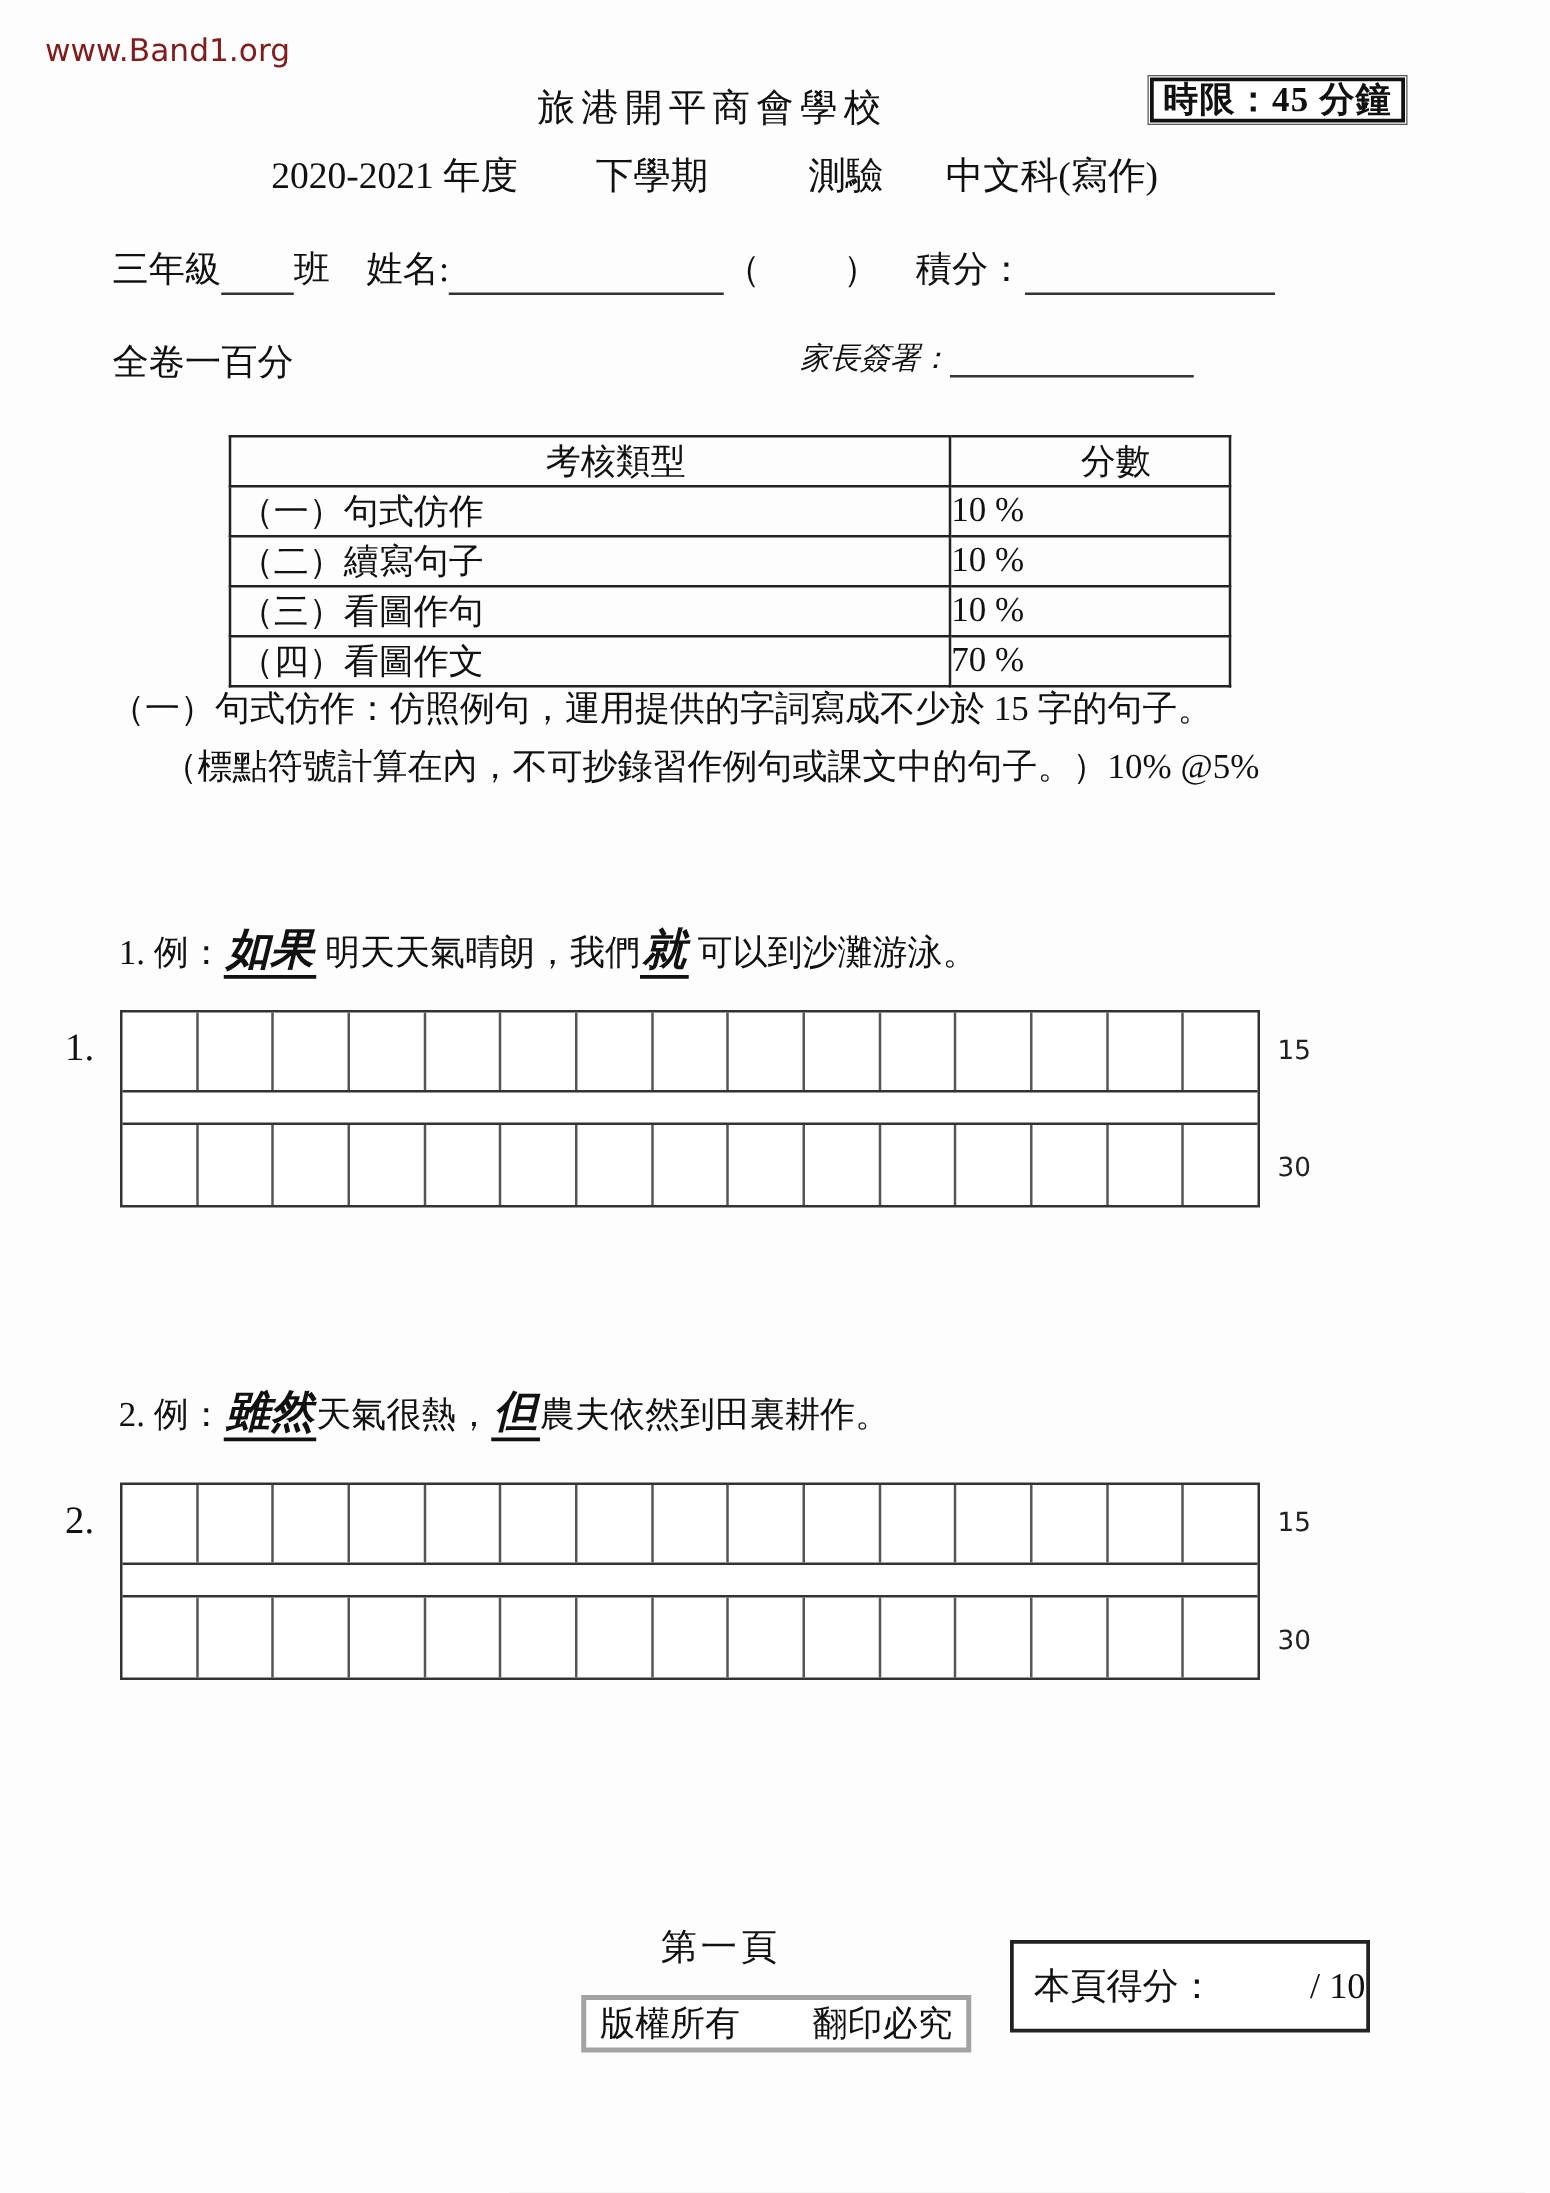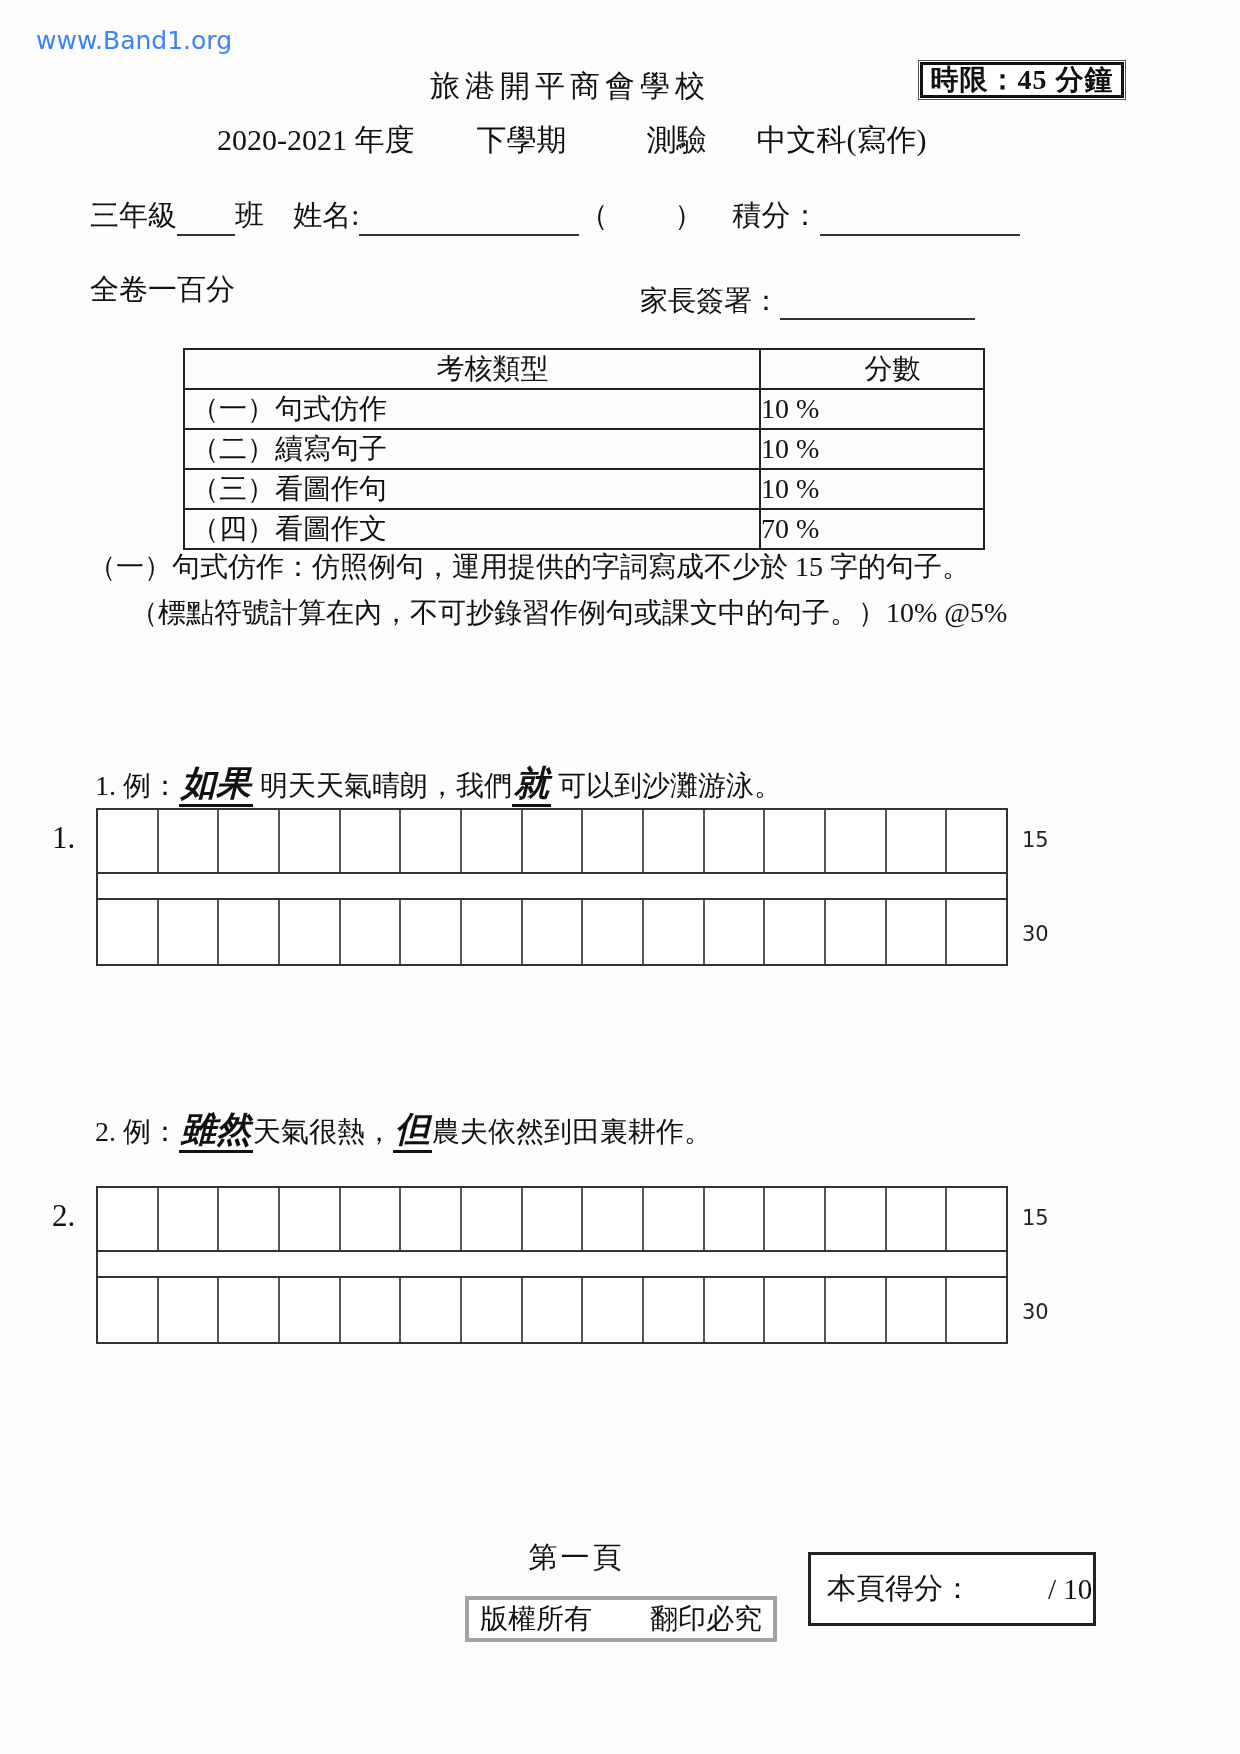--- a/index.html
+++ b/index.html
@@ -2,35 +2,35 @@
 <html><head>
 <meta charset="utf-8">
 <style>
   * { box-sizing: border-box; margin: 0; padding: 0; }
   body { background: #e8e8e8; font-family: "Liberation Serif", "DejaVu Serif", serif; }
   .page {
     position: relative; width: 1240px; height: 1754px;
     background: #fdfdfd; color: #111; margin: 0 auto; overflow: hidden;
   }
   .abs { position: absolute; }
-  .watermark { left: 36px; top: 26px; font-family: "DejaVu Sans", "Liberation Sans", sans-serif; font-size: 25px; color: #3b82f6; }
+  .watermark { left: 36px; top: 26px; font-family: "DejaVu Sans", "Liberation Sans", sans-serif; font-size: 25px; color: #7f1d1d; }
   .school-title { left: 0; top: 66px; width: 1140px; text-align: center; font-size: 30px; letter-spacing: 5px; }
   .time-box {
     left: 920px; top: 62px; width: 204px; height: 36px;
     border: 3px solid #111; outline: 1px solid #555; outline-offset: 1px;
     display: flex; align-items: center; justify-content: center;
     font-size: 28px; font-weight: bold; letter-spacing: 1px; background:#fff;
   }
   .subtitle { left: 217px; top: 120px; font-size: 30px; display: flex; }
   .subtitle span:nth-child(2) { margin-left: 62px; }
   .subtitle span:nth-child(3) { margin-left: 80px; }
   .subtitle span:nth-child(4) { margin-left: 50px; }
   .info-row1 { left: 90px; top: 196px; font-size: 29px; }
   .info-row2-left { left: 90px; top: 270px; font-size: 29px; }
-  .info-row2-right { left: 640px; top: 282px; font-size: 28px; }
+  .info-row2-right { left: 640px; top: 270px; font-size: 24px; font-style: italic; }
   .blank { display: inline-block; border-bottom: 2px solid #333; height: 30px; vertical-align: bottom; }
   .blank.class { width: 58px; }
   .blank.name { width: 220px; }
   .blank.score { width: 200px; }
   .blank.sign { width: 195px; }
   .paren-gap { display: inline-block; width: 66px; }
   .sp20 { display: inline-block; width: 22px; }
   .score-table {
     left: 183px; top: 348px; width: 802px;
     border-collapse: collapse; font-size: 28px;
@@ -39,21 +39,21 @@
   .score-table th { text-align: center; padding-left: 41px; }
   .score-table td.type-col { text-align: left; padding-left: 6px; width: 72%; }
   .score-table td.score-col, .score-table th.score-col { width: 28%; margin-top: 45px; }
   .instr1 { left: 88px; top: 548px; font-size: 28px; }
   .instr2 { left: 130px; top: 594px; font-size: 28px; }
   .example { font-size: 28px; white-space: nowrap; }
   .example .kw {
     font-weight: bold; font-size: 35px; font-style: italic;
     border-bottom: 3px solid #111; padding: 0 2px 1px 2px;
   }
-  .ex1 { left: 95px; top: 736px; margin-top: 24px; }
+  .ex1 { left: 95px; top: 736px; }
   .ex2 { left: 95px; top: 1106px; }
   .q-num { font-size: 31px; }
   .qn1 { left: 52px; top: 820px; }
   .qn2 { left: 52px; top: 1198px; }
   .char-grid { width: 912px; border: 2px solid #333; background: #fff; }
   .grid1 { left: 96px; top: 808px; }
   .grid2 { left: 96px; top: 1186px; }
   .cell-row { display: flex; height: 64px; border-bottom: 2px solid #333; }
   .cell-row:last-child { border-bottom: none; }
   .spacer-row { height: 26px; border-bottom: 2px solid #333; }

